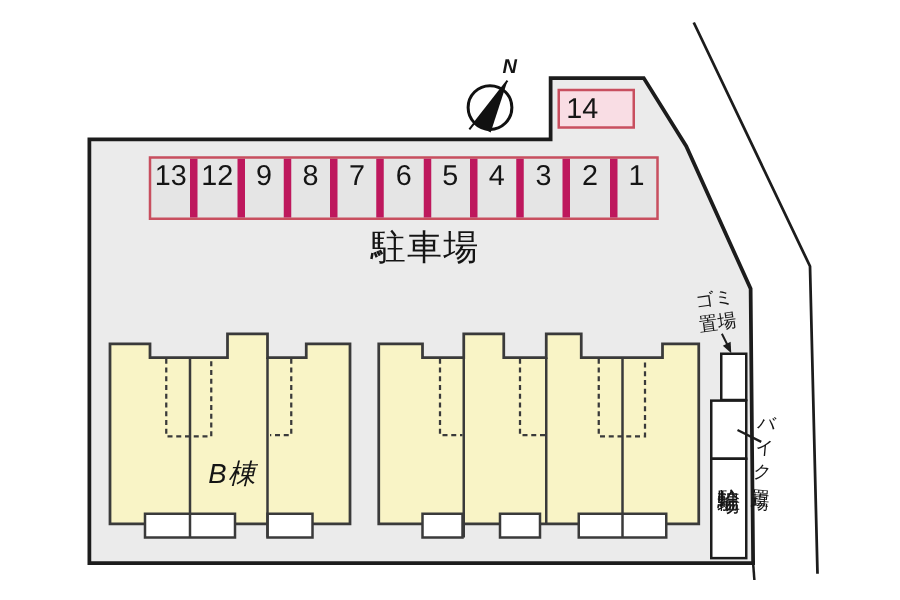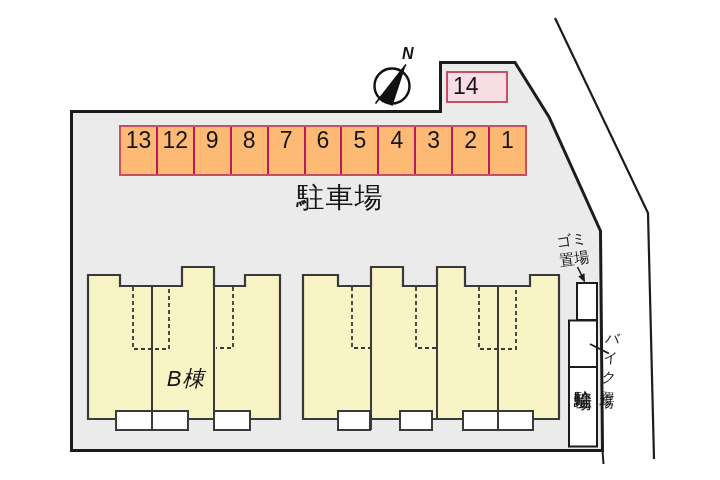--- a/index.html
+++ b/index.html
@@ -5,25 +5,25 @@
   html,body{margin:0;padding:0;background:#fff;}
   .stage{
     position:relative;width:720px;height:480px;background:#ffffff;overflow:hidden;
     font-family:"Liberation Sans","DejaVu Sans",sans-serif;color:#151515;
   }
   .stage svg{position:absolute;left:0;top:0;}
   .lbl{position:absolute;white-space:nowrap;color:#151515;}
   
   .parking-row{
     position:absolute;left:119px;top:125px;width:408px;height:51px;
-    box-sizing:border-box;border:2px solid #c84f5f;background:#fdba74;
+    box-sizing:border-box;border:2px solid #c84f5f;background:#e5e5e5;
     display:flex;
   }
   .pcell{
-    flex:1;box-sizing:border-box;border-left:2px solid #be185d;
+    flex:1;box-sizing:border-box;border-left:6px solid #be185d;
     text-align:center;font-size:23px;line-height:1.0;padding-top:2px;
   }
   .pcell:first-child{border-left:none;}
   
   .space14{
     position:absolute;left:446px;top:71px;width:62px;height:32px;
     box-sizing:border-box;border:2px solid #c84f5f;background:#f9dde4;
     font-size:23px;line-height:27px;padding-left:5px;
   }
   .lot-label{left:296px;top:179px;width:88px;text-align:center;font-size:28px;letter-spacing:1px;}

